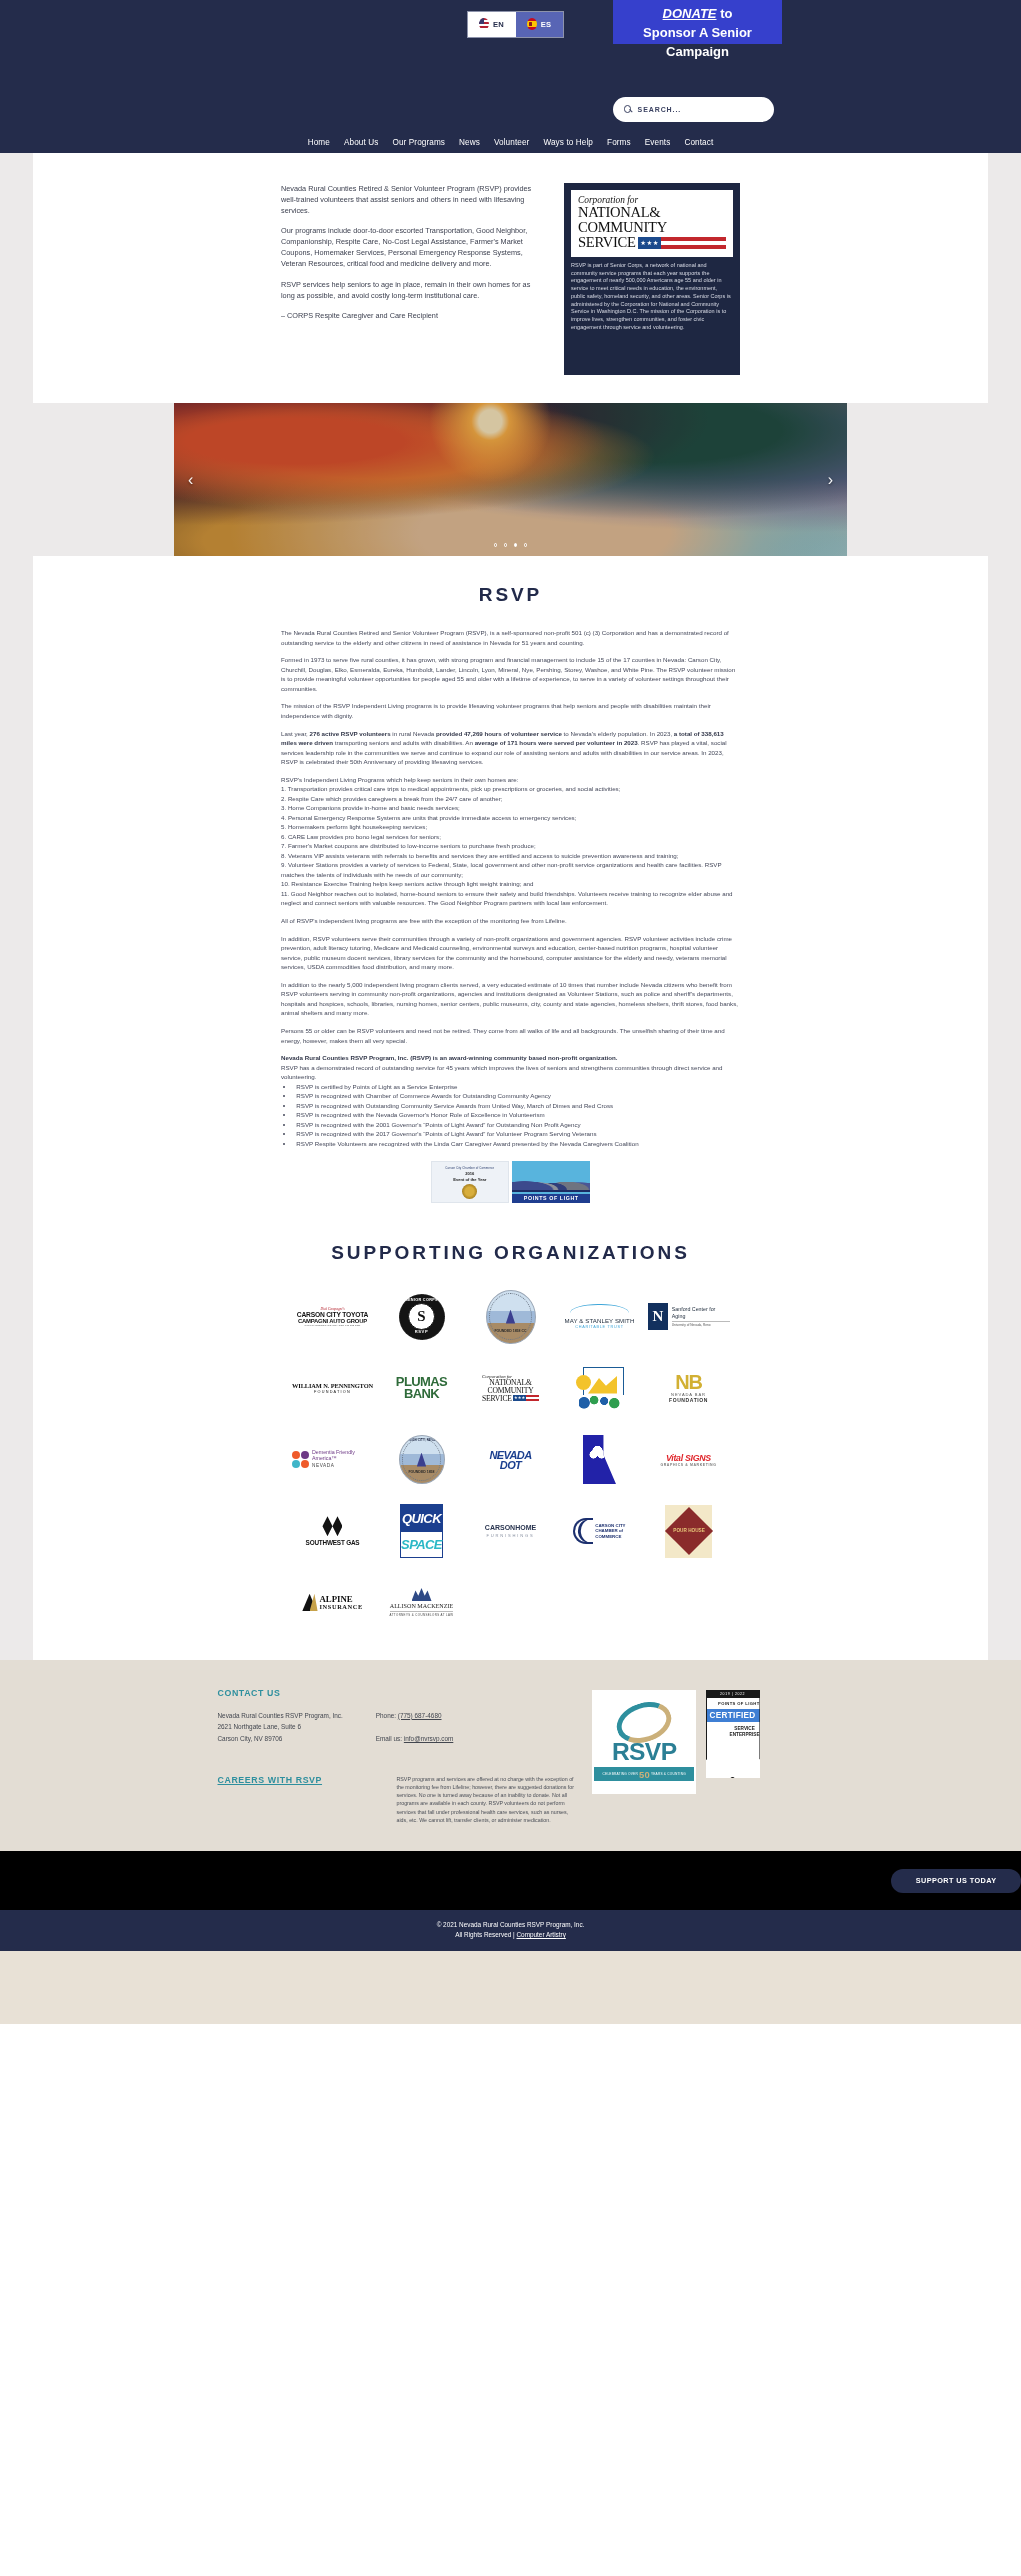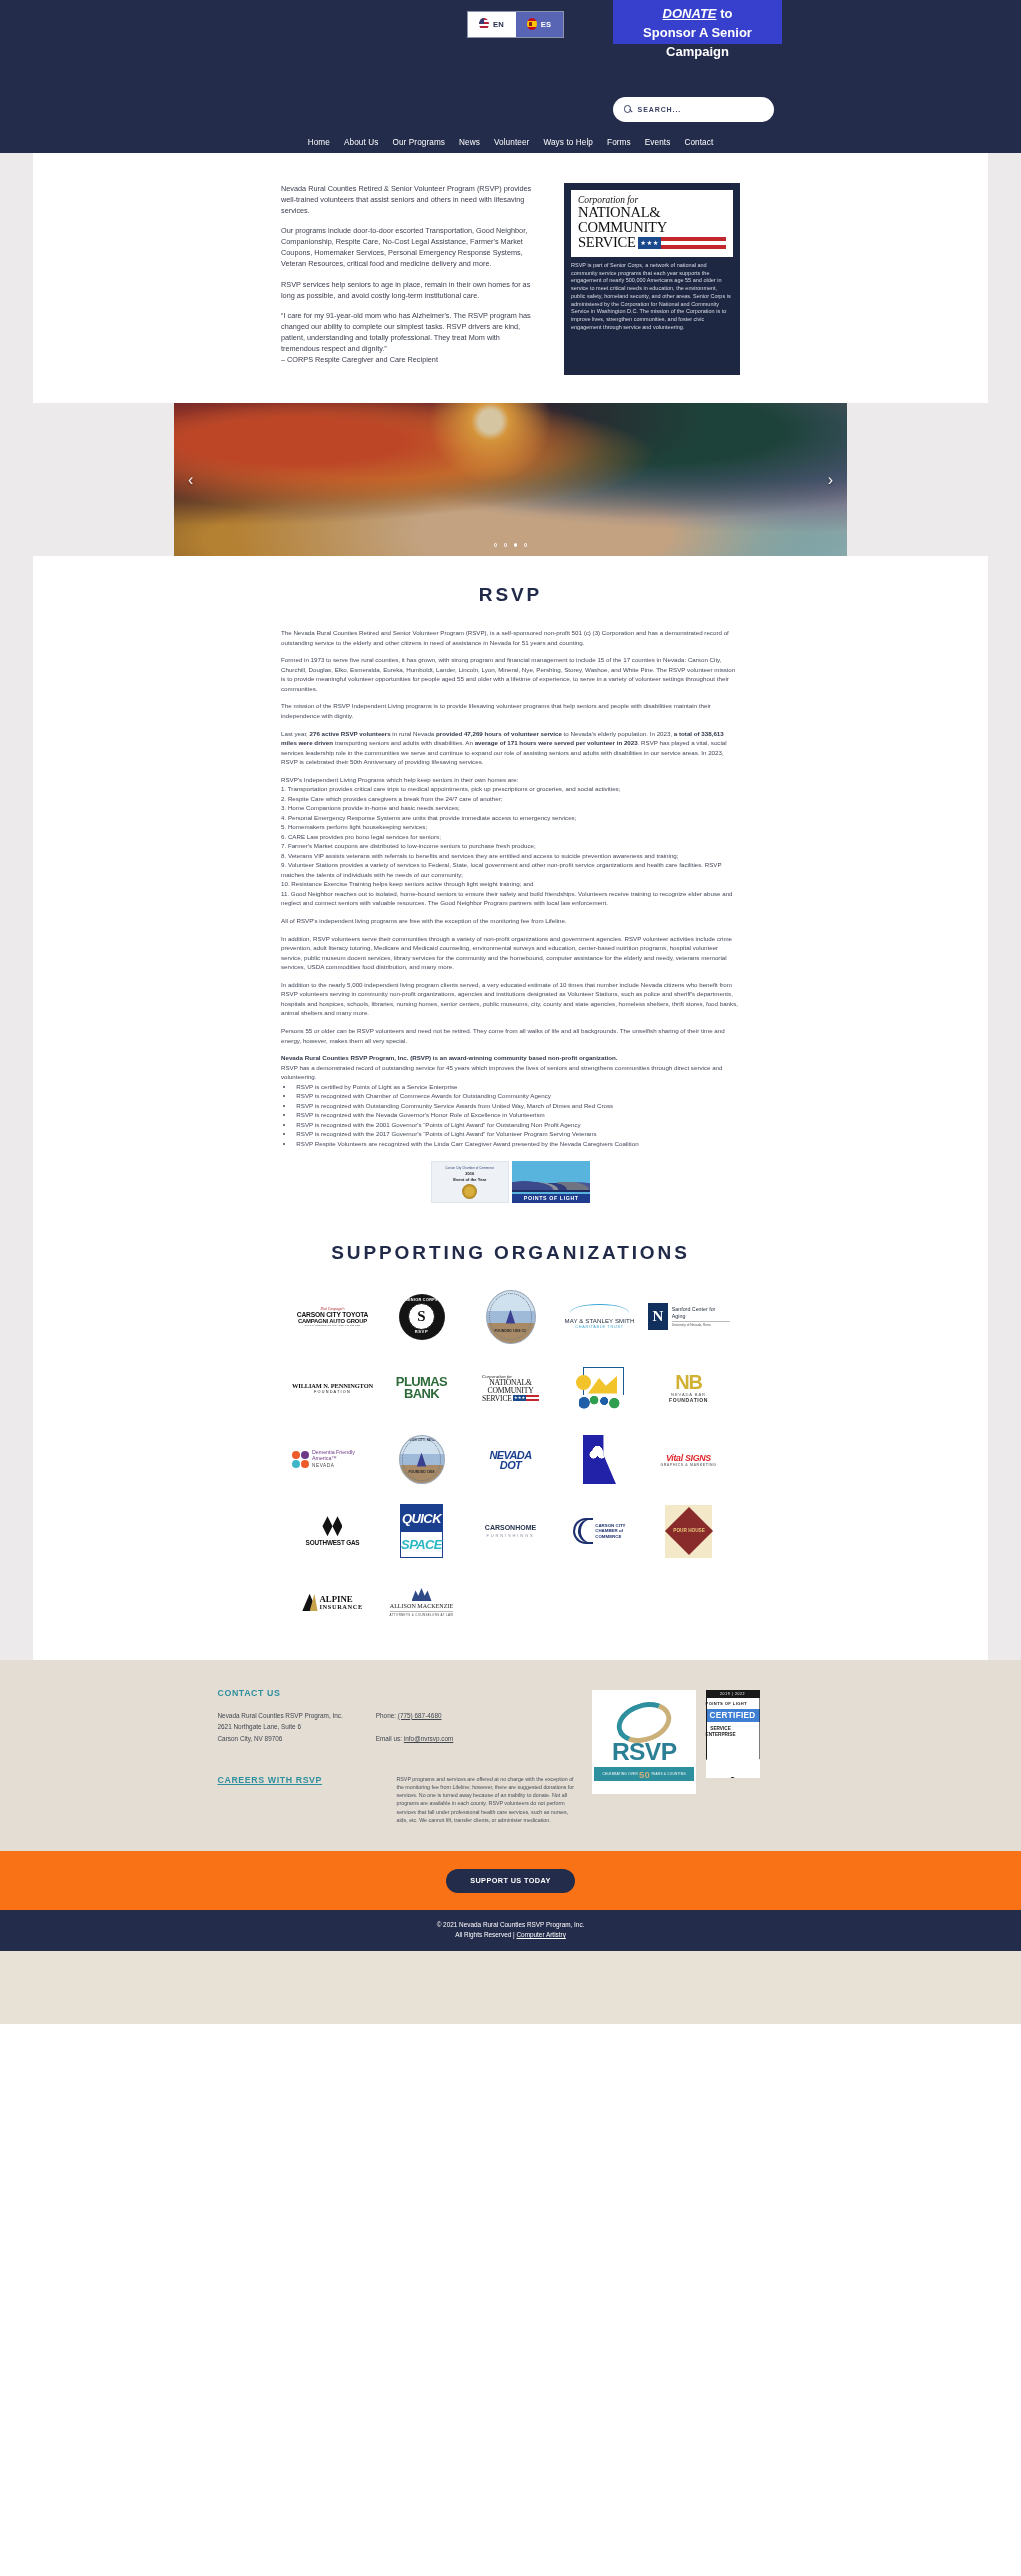--- a/index.html
+++ b/index.html
@@ -410,34 +410,34 @@
     transform: rotate(-18deg); margin-bottom: -4.7px;
   }
   .rsvp-logo .word { font-size: 24.6px; font-weight: bold; color: #2b7f95; letter-spacing: -0.6px; }
   .rsvp-logo .ribbon {
     background: #2e8f9e; color: #ffffff; font-size: 3.2px; letter-spacing: 0.2px;
     padding: 1.8px 8.2px; margin-top: 1.2px; position: relative;
   }
   .rsvp-logo .ribbon b { font-size: 9.4px; color: #cbb07a; vertical-align: middle; text-align: center; }
   .pol-badge {
     width: 54px; height: 88px; background: #ffffff;
-    display: flex; flex-direction: column; align-items: flex-start;
+    display: flex; flex-direction: column; align-items: flex-end;
     position: relative;
   }
   .pol-badge .yr { background:#1a1a1a; color:#fff; font-size:3.5px; width:100%; text-align:center; padding:1.8px 0; letter-spacing:0.6px;}
   .pol-badge .pl { font-size:4.1px; font-weight:bold; letter-spacing:0.4px; color:#222; padding:3.5px 0 2.3px;}
   .pol-badge .cert { background:#3f7fd4; color:#fff; font-size:8.2px; font-weight:bold; width:100%; text-align:center; padding:2.3px 0; letter-spacing:0.3px;}
   .pol-badge .se { font-size:4.7px; font-weight:bold; color:#222; text-align:center; line-height:5.9px; padding:3.5px 0;}
   .pol-badge .tip { width:0;height:0;border-left:27px solid transparent;border-right:27px solid transparent;border-top:15px solid #fff; margin-top:auto;}
   .pol-badge .outl { position:absolute; inset:0; border:1.2px solid #1a1a1a; clip-path: polygon(0 0, 100% 0, 100% 78%, 50% 100%, 0 78%); pointer-events:none;}
 
   
   .support-bar {
-    background: #f97316; padding: 17.6px 0 17.6px 0;
-    display: flex; justify-content: center;
+    background: #000000; padding: 17.6px 0 17.6px 0;
+    display: flex; justify-content: flex-end;
   }
   .support-btn {
     background: #242c4b; color: #ffffff;
     font-size: 7.3px; font-weight: bold; letter-spacing: 0.4px;
     padding: 7.6px 24.6px; border-radius: 14px; border: none; cursor: pointer;
   }
   .copy-bar {
     background: #242c4b; color: #ffffff; text-align: center;
     padding: 9.4px 0 10.5px 0;
   }
@@ -486,21 +486,20 @@
 
 <div class="page-bg">
 
   <div class="content-wrap">
     <section class="about-sec">
       <div class="about-inner">
         <div class="about-text">
           <p>Nevada Rural Counties Retired &amp; Senior Volunteer Program (RSVP) provides well-trained volunteers that assist seniors and others in need with lifesaving services.</p>
           <p>Our programs include door-to-door escorted Transportation, Good Neighbor, Companionship, Respite Care, No-Cost Legal Assistance, Farmer's Market Coupons, Homemaker Services, Personal Emergency Response Systems, Veteran Resources, critical food and medicine delivery and more.</p>
           <p>RSVP services help seniors to age in place, remain in their own homes for as long as possible, and avoid costly long-term institutional care.</p>
-          <p style="margin-bottom:0">“I care for my 91-year-old mom who has Alzheimer's.  The RSVP program has changed our ability to complete our simplest tasks.  RSVP drivers are kind, patient, understanding and totally professional. They treat Mom with tremendous respect and dignity.”</p>
           <p>– CORPS Respite Caregiver and Care Recipient</p>
         </div>
         <div class="cncs-card">
           <div class="cncs-logo">
             <div class="c1">Corporation for</div>
             <div class="c2">NATIONAL&amp;</div>
             <div class="c3">COMMUNITY</div>
             <div class="c4row">
               <div class="c4">SERVICE</div>
               <div class="cncs-flagmark">

